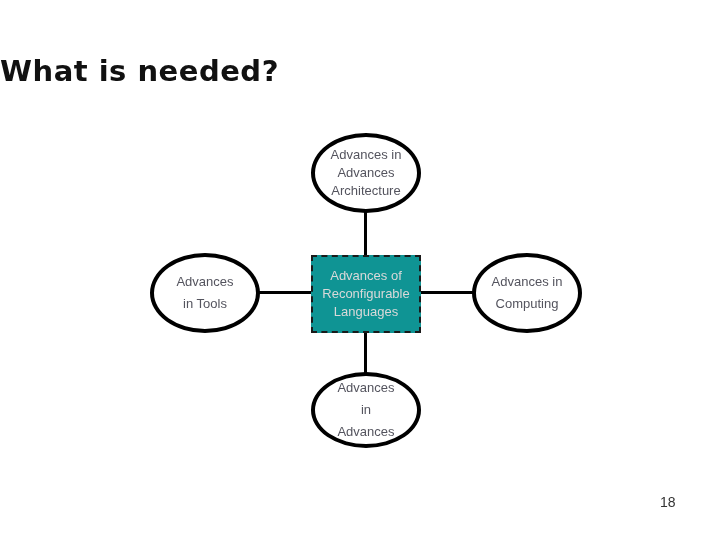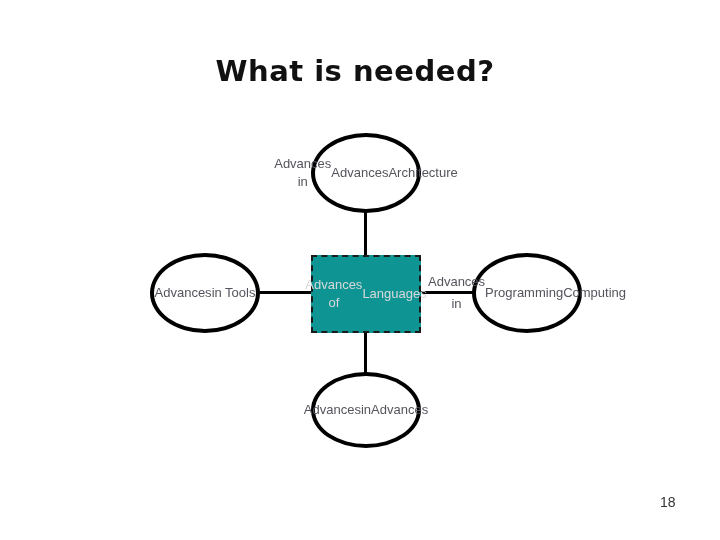--- a/index.html
+++ b/index.html
@@ -14,32 +14,31 @@
     background: var(--background, #ffffff);
     overflow: hidden;
     font-family: "Liberation Sans", sans-serif;
   }
   .title {
     position: absolute;
     left: 0;
     top: 54px;
     width: 710px;
     margin: 0;
-    text-align: center;
     font-family: "DejaVu Sans", sans-serif;
     font-weight: 700;
     font-size: 29px;
     letter-spacing: 0.5px;
     color: var(--title-color, #111111);
   }
   .node {
     position: absolute;
     box-sizing: border-box;
     display: flex;
-    flex-direction: row;
+    flex-direction: column;
     align-items: center;
     justify-content: center;
     text-align: center;
     font-size: 13px;
     color: var(--node-text, #54545e);
     z-index: 2;
   }
   .ellipse {
     background: #ffffff;
     border: 4px solid var(--node-border, #000000);
@@ -85,26 +84,26 @@
     <span>Architecture</span>
   </div>
 
   <div class="node ellipse lh22" style="left:150px; top:253px; width:110px; height:80px;">
     <span>Advances</span>
     <span>in Tools</span>
   </div>
 
   <div class="node center-box lh18" style="left:311px; top:255px; width:110px; height:78px;">
     <span>Advances of</span>
+    <span>Reconfigurable</span>
     <span>Languages</span>
   </div>
 
   <div class="node ellipse lh22" style="left:472px; top:253px; width:110px; height:80px;">
     <span>Advances in</span>
-    <span>Programming</span>
     <span>Computing</span>
   </div>
 
   <div class="node ellipse lh22" style="left:311px; top:372px; width:110px; height:76px;">
     <span>Advances</span>
     <span>in</span>
     <span>Advances</span>
   </div>
 
   <div class="page-number">18</div>

